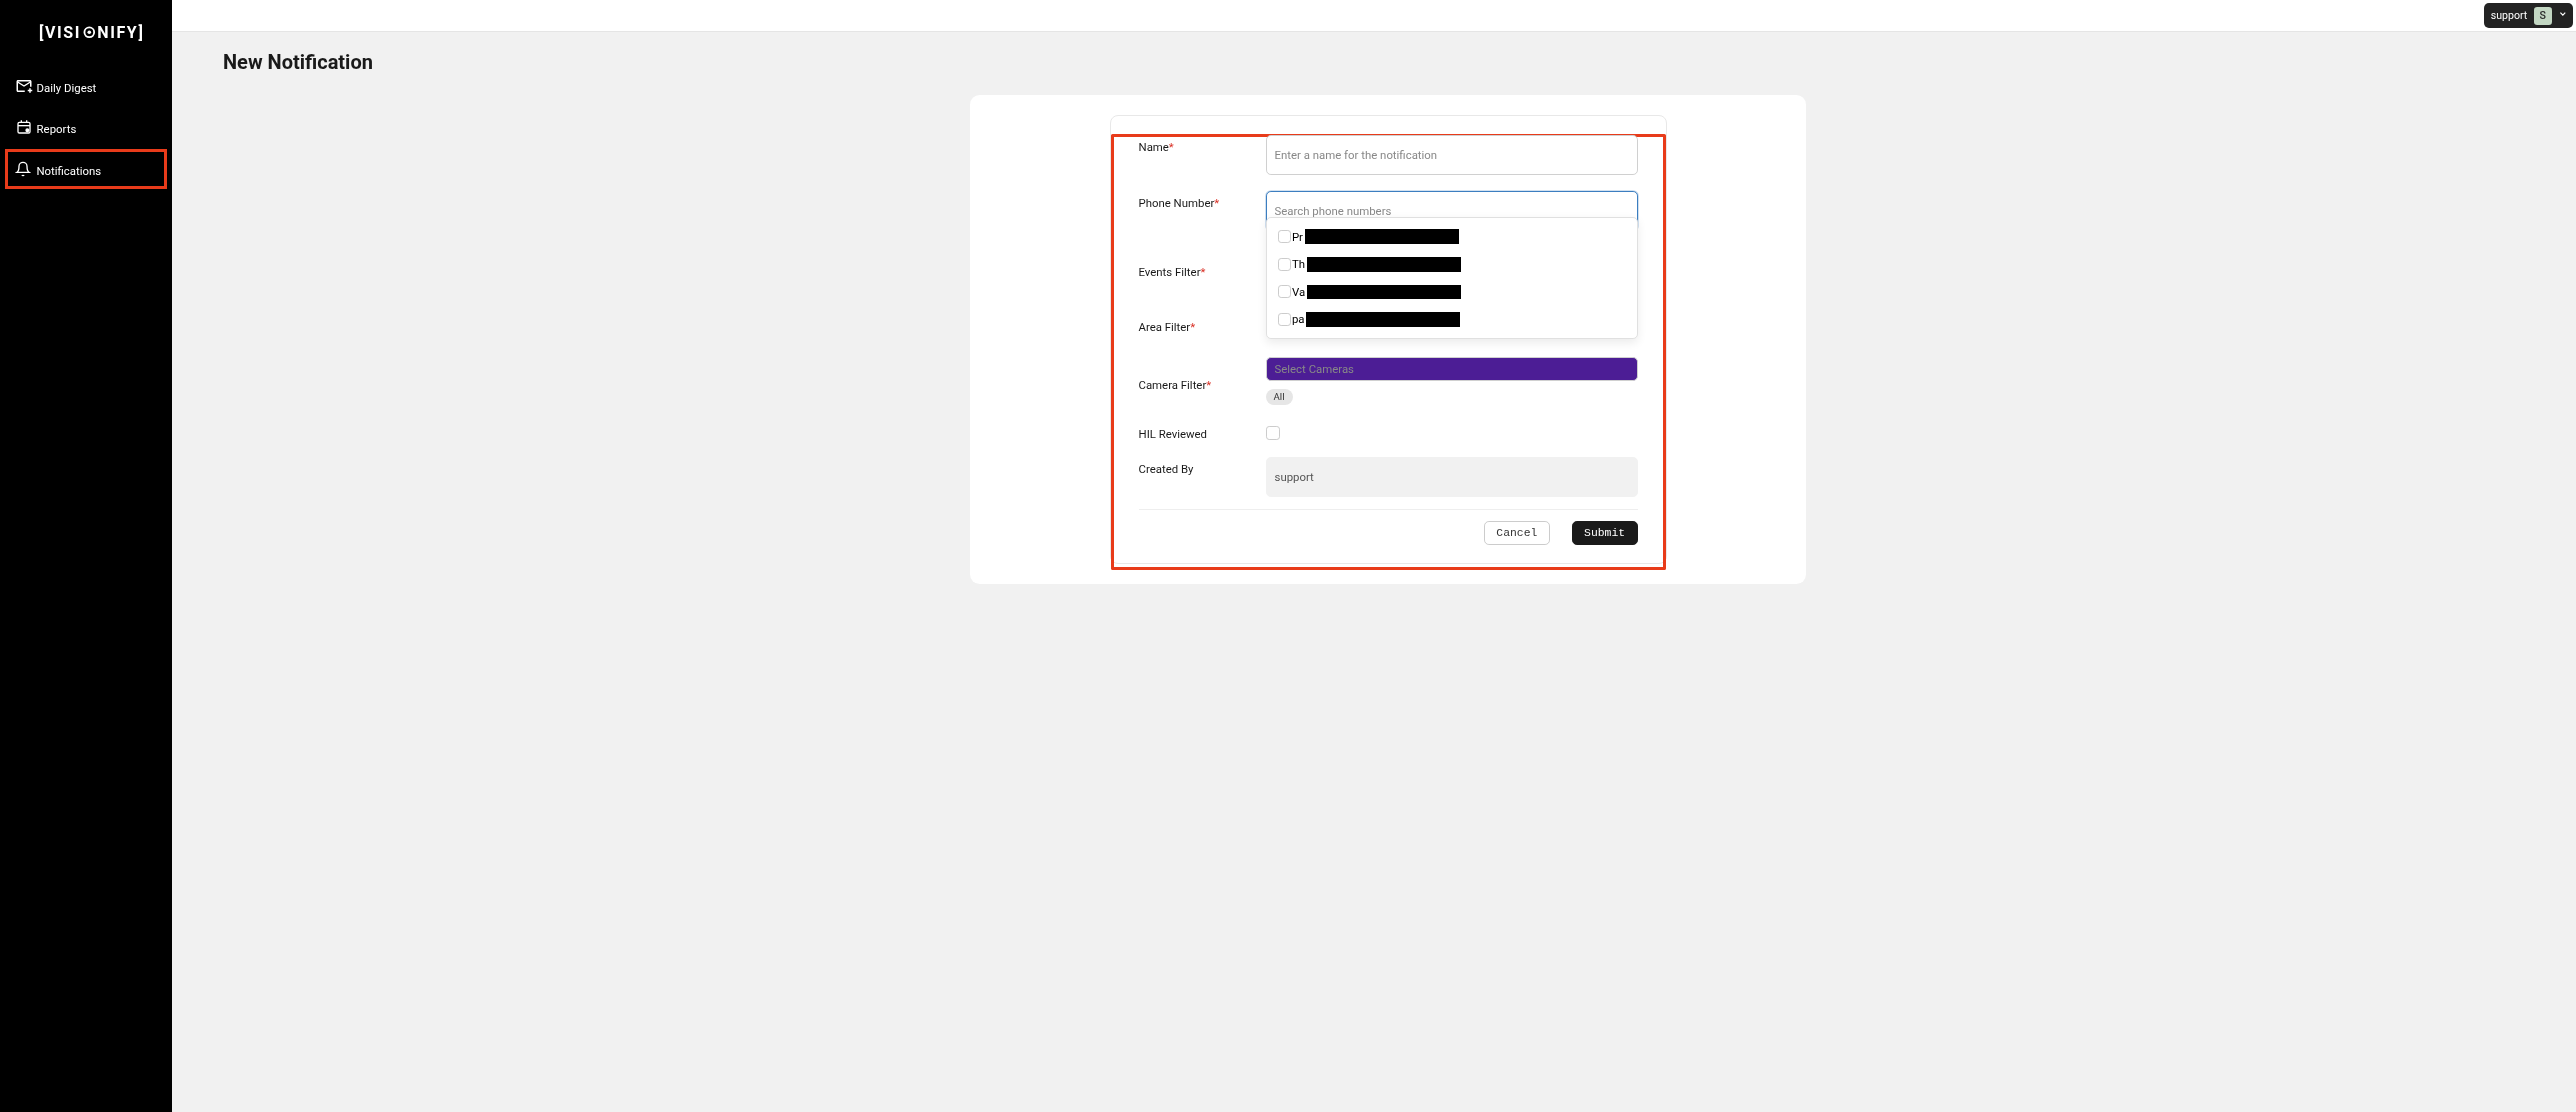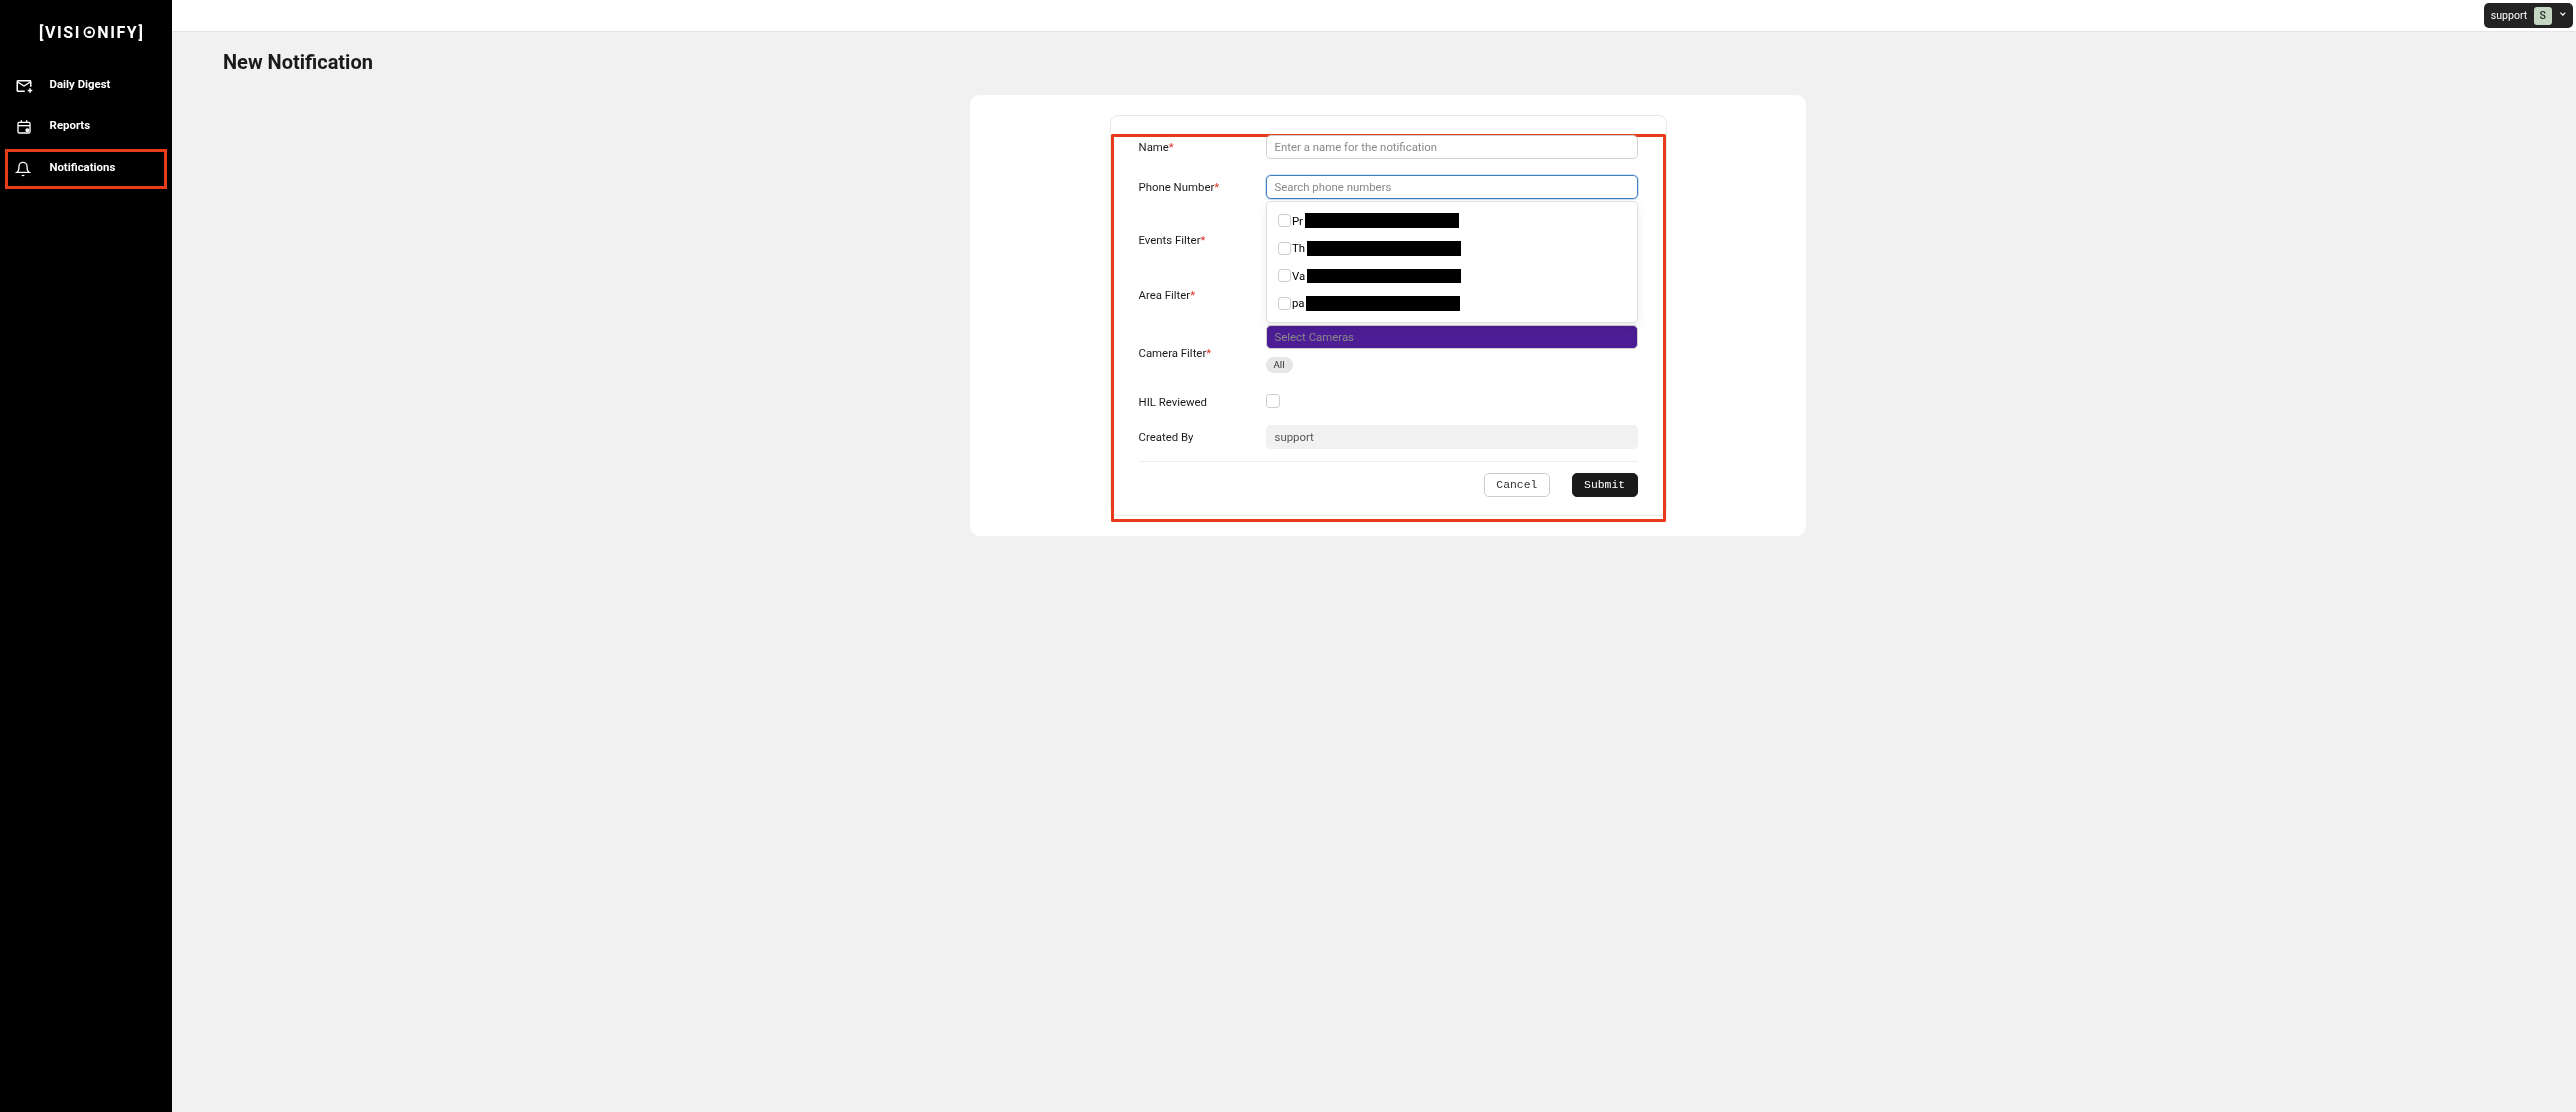--- a/index.html
+++ b/index.html
@@ -26,26 +26,25 @@
       font-size: 16px;
       font-weight: 700;
       letter-spacing: 1.6px;
     }
     .logo-text {
       display: inline-flex;
       align-items: center;
     }
     .sidebar-item {
       display: flex;
-      align-items: flex-start;
+      align-items: flex-end;
       padding: 11.4px 14.6px;
       cursor: pointer;
-      gap: 17px;
-      font-size: 11.4px;
-      font-weight: bold;
+      gap: 4px;
+      font-size: 11.4px;
     }
     .sidebar-item.highlighted {
       border: 3.2px solid #e83b1a;
       margin: 1.6px 4.9px;
       padding: 8px 6.5px;
     }
     .sidebar-icon {
       width: 18px;
       height: 18px;
       display: flex;
@@ -143,21 +142,21 @@
     }
     .req {
       color: #d93025;
     }
     .form-control {
       flex: 1;
       position: relative;
     }
     .text-input {
       width: 100%;
-      height: 24px;
+      height: 40px;
       padding: 4.9px 8px;
       border: 0.8px solid #d0d0d0;
       border-radius: 4.9px;
       font-size: 11.4px;
       font-family: inherit;
       color: #333;
     }
     .text-input::placeholder {
       color: #888;
     }

